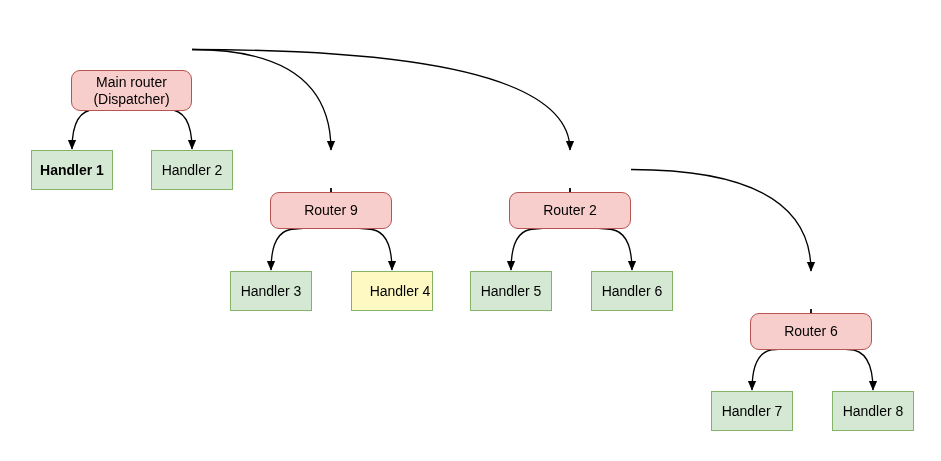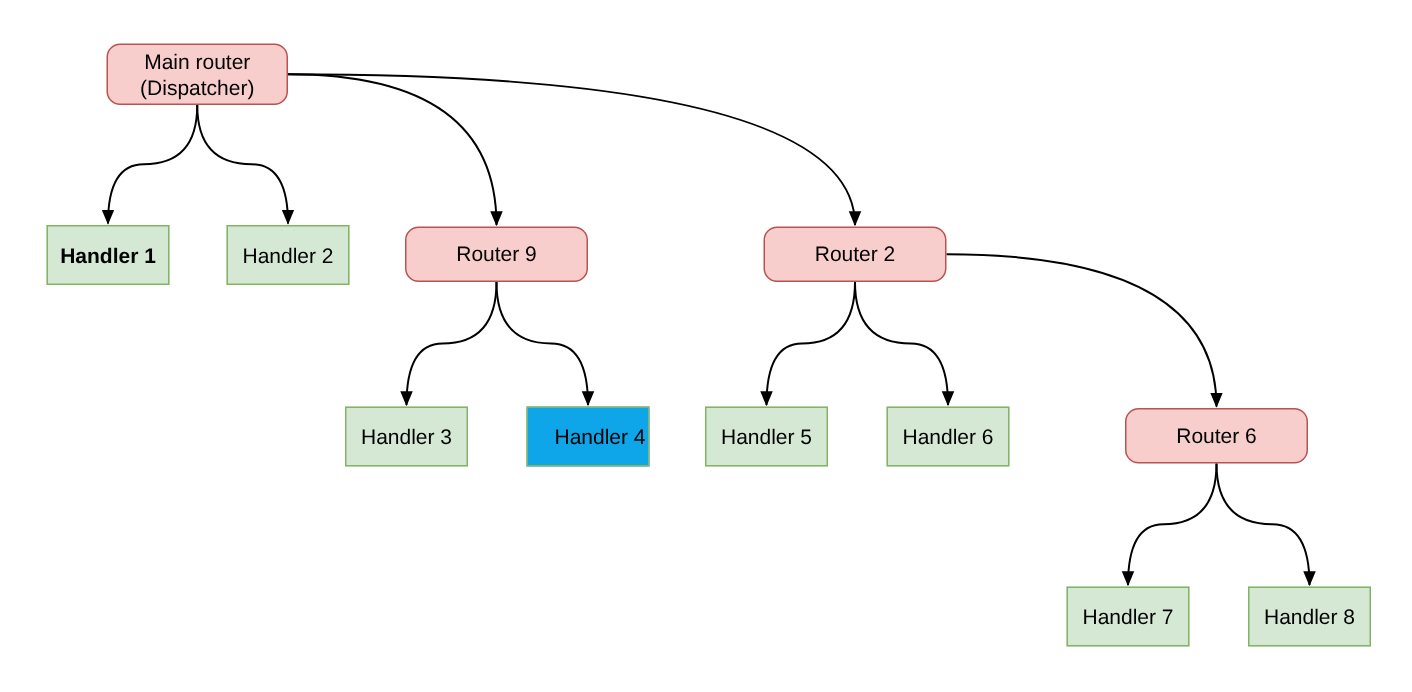--- a/index.html
+++ b/index.html
@@ -26,20 +26,21 @@
     align-items: center;
     justify-content: center;
     text-align: center;
     font-size: 14px;
     line-height: 1.2;
     color: #000000;
     cursor: default;
   }
   .node.router {
     border-radius: 9px;
+    margin-top: 41px;
   }
   .node.handler {
     border-radius: 0;
   }
   .node-label {
     white-space: pre-line;
   }
   path.edge {
     fill: none;
     stroke-width: 1.3px;
@@ -80,21 +81,21 @@
       </div>
       <div class="node router" style="left: 270px; top: 151px; width: 122px; height: 37px; background: rgb(248, 206, 204); border: 1.3px solid rgb(184, 84, 80);">
         <span class="node-label">Router 9</span>
       </div>
       <div class="node router" style="left: 509px; top: 151px; width: 122px; height: 37px; background: rgb(248, 206, 204); border: 1.3px solid rgb(184, 84, 80);">
         <span class="node-label">Router 2</span>
       </div>
       <div class="node handler" style="left: 230px; top: 271px; width: 82px; height: 40px; background: rgb(213, 232, 212); border: 1.3px solid rgb(130, 179, 102);">
         <span class="node-label">Handler 3</span>
       </div>
-      <div class="node handler" style="left: 351px; top: 271px; width: 82px; height: 40px; background: #0ea5e9; border: 1.3px solid rgb(130, 179, 102); padding-left: 16px;">
+      <div class="node handler" style="left: 351px; top: 271px; width: 82px; height: 40px; background: #fef9c3; border: 1.3px solid rgb(130, 179, 102); padding-left: 16px;">
         <span class="node-label">Handler 4</span>
       </div>
       <div class="node handler" style="left: 470px; top: 271px; width: 82px; height: 40px; background: rgb(213, 232, 212); border: 1.3px solid rgb(130, 179, 102);">
         <span class="node-label">Handler 5</span>
       </div>
       <div class="node handler" style="left: 591px; top: 271px; width: 82px; height: 40px; background: rgb(213, 232, 212); border: 1.3px solid rgb(130, 179, 102);">
         <span class="node-label">Handler 6</span>
       </div>
       <div class="node router" style="left: 750px; top: 272px; width: 122px; height: 37px; background: rgb(248, 206, 204); border: 1.3px solid rgb(184, 84, 80);">
         <span class="node-label">Router 6</span>

